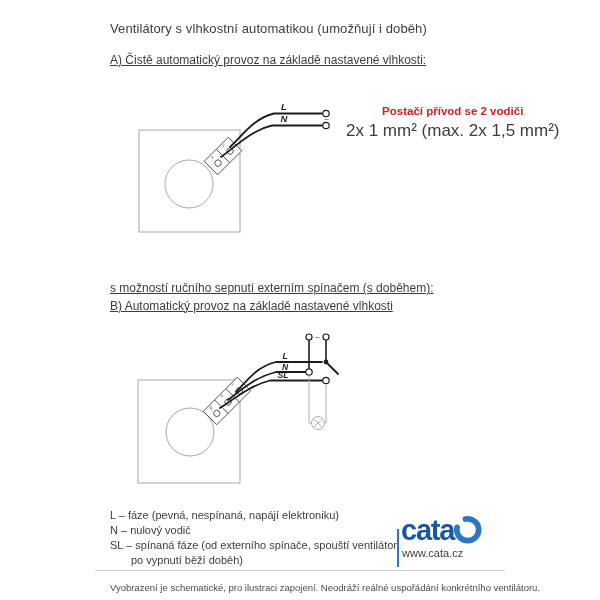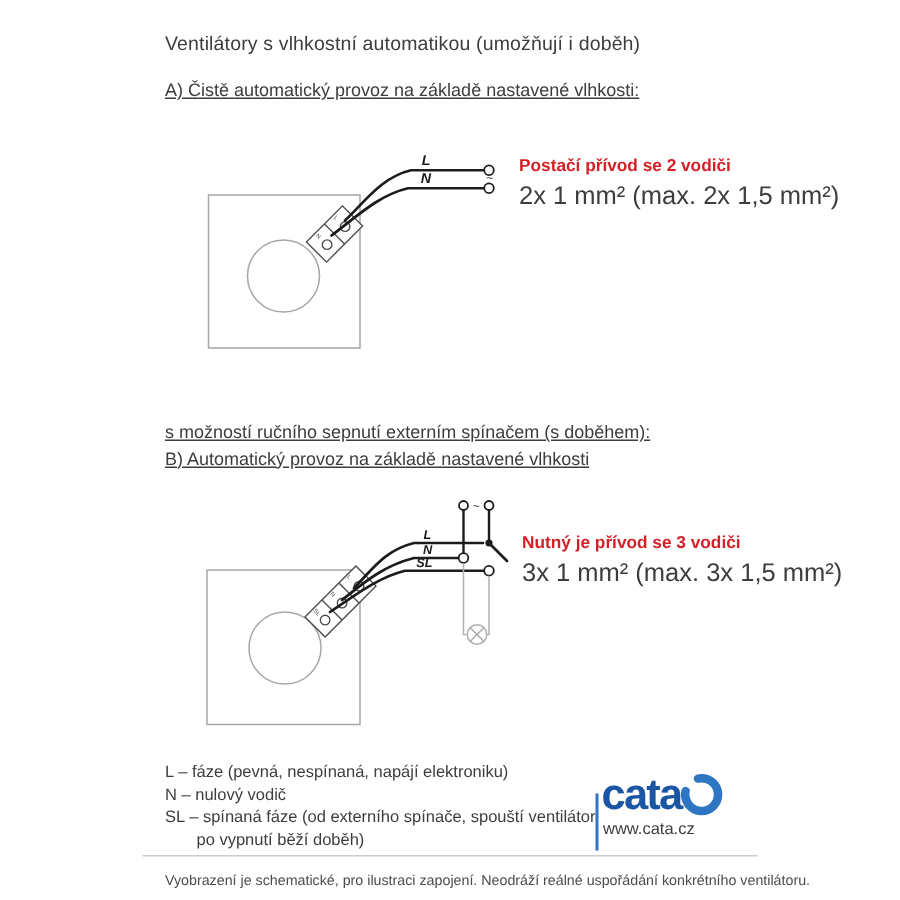--- a/index.html
+++ b/index.html
@@ -5,21 +5,21 @@
   html,body { margin:0; padding:0; background:#ffffff; }
   #canvas {
     position:relative; width:600px; height:600px; background:#ffffff;
     font-family:"Liberation Sans", sans-serif; color:#3d3d3d; overflow:hidden;
   }
   .abs { position:absolute; }
   .title { left:110px; top:21px; font-size:13px; letter-spacing:0.1px; }
   .heading { font-size:12px;text-decoration:underline; }
   #heading-a { left:110px; top:53px; }
   #heading-b { left:110px; top:280px; line-height:17.5px; }
-  .note-title { font-weight:bold; color:#d42127; font-size:11.5px; }
+  .note-title { font-weight:bold; color:#d42127; font-size:11.5px;text-align:center; }
   .note-detail { font-size:17px; margin-top:4px; color:#3d3d3d; }
   #note-a { left:346px; top:105px; }
   #note-b { left:348px; top:356px; }
   #legend { left:110px; top:508px; font-size:11px; line-height:15px; }
   .legend-indent { padding-left:21px; }
   #divider-v { left:397px; top:529px; width:2px; height:38px; background:#2e75c4; }
   #logo { left:401px; top:515px; display:flex; align-items:flex-start; }
   .logo-text { font-size:29px; font-weight:bold; color:#1b56a4; letter-spacing:-1.2px; line-height:30px; }
   #website { left:402px; top:547px; font-size:11px; color:#3d3d3d; }
   #hr { left:95px; top:570px; width:410px; height:1px; background:#cccccc; }
@@ -113,24 +113,20 @@
     <path class="gray" d="M 326,383.9 L 326,423 L 324.5,423"></path>
     <circle class="gray" cx="318" cy="423" r="6.5" fill="#ffffff"></circle>
     <line class="gray" x1="313.4" y1="418.4" x2="322.6" y2="427.6"></line>
     <line class="gray" x1="322.6" y1="418.4" x2="313.4" y2="427.6"></line>
 
     <text class="wlabel-sm" x="285" y="359" text-anchor="middle">L</text>
     <text class="wlabel-sm" x="285" y="369.5" text-anchor="middle">N</text>
     <text class="wlabel-sm" x="283" y="378.2" text-anchor="middle">SL</text>
   </svg>
 
-  <div class="abs" id="note-b">
-    <div class="note-title">Nutný je přívod se 3 vodiči</div>
-    <div class="note-detail">3x 1 mm² (max. 3x 1,5 mm²)</div>
-  </div>
 
   <div class="abs" id="legend">
     <div>L – fáze (pevná, nespínaná, napájí elektroniku)</div>
     <div>N – nulový vodič</div>
     <div>SL – spínaná fáze (od externího spínače, spouští ventilátor,</div>
     <div class="legend-indent">po vypnutí běží doběh)</div>
   </div>
 
   <div class="abs" id="divider-v"></div>
 

